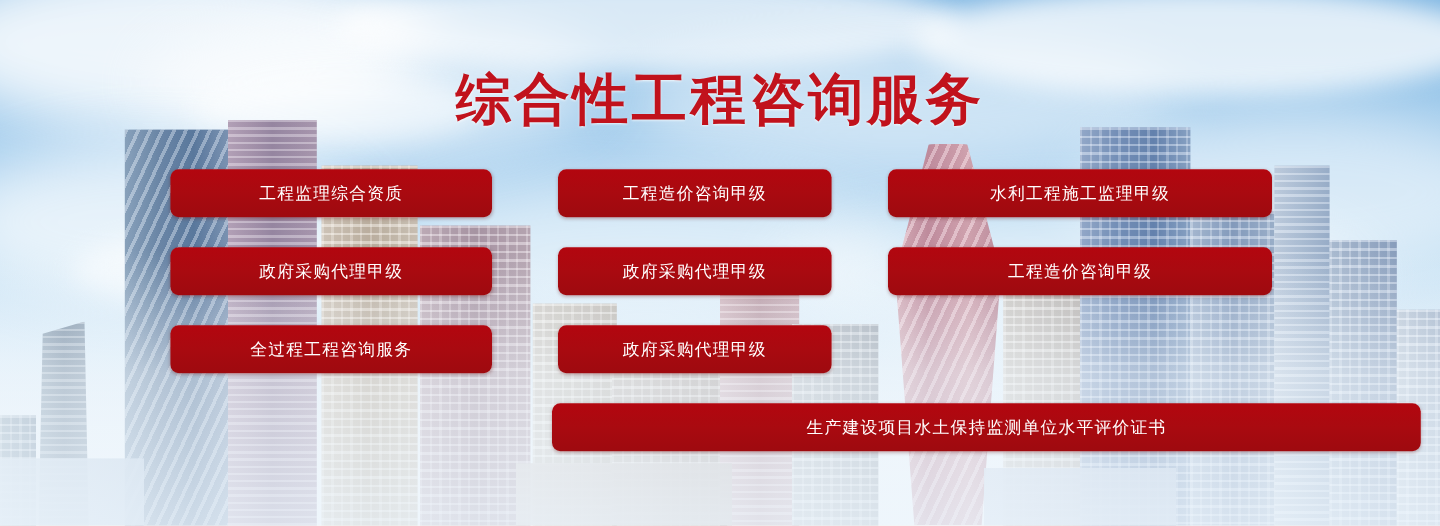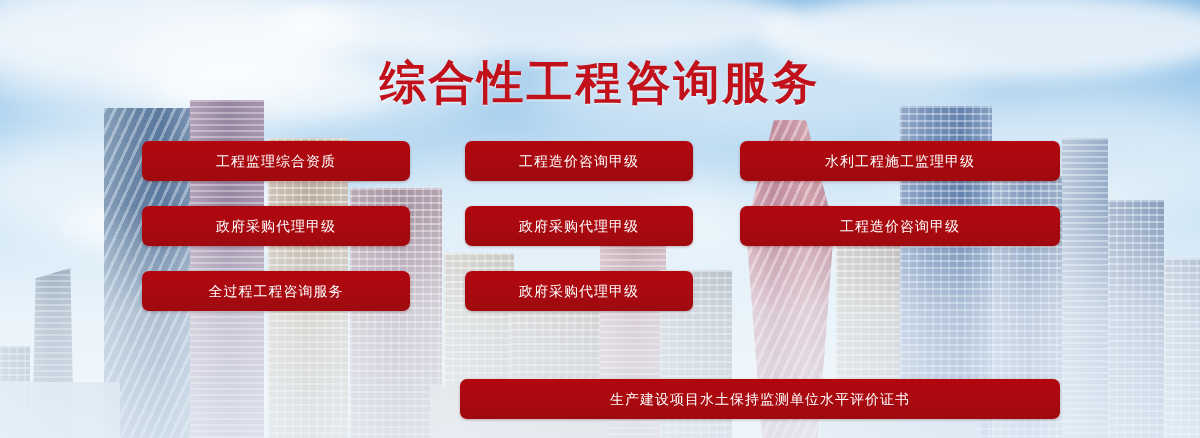--- a/index.html
+++ b/index.html
@@ -120,21 +120,21 @@
     font-size: 14px;
     text-align: center;
     white-space: nowrap;
     box-shadow: 0 1px 3px rgba(90,0,0,0.28);
     letter-spacing: 1px;
     overflow: hidden;
   }
   .c1 { left: 142px; width: 268px; }
   .c2 { left: 465px; width: 228px; }
   .c3 { left: 740px; width: 320px; }
-  .wide { left: 460px; width: 600px; margin-top: 43px; }
+  .wide { left: 460px; width: 724px; }
 </style>
 </head>
 <body>
 
 <div class="banner">
 
   <div class="sky">
     <div class="cloud soft" style="left:-60px;  top:-40px;  width:420px; height:150px; opacity:.85;"></div>
     <div class="cloud soft" style="left:120px;  top:10px;   width:380px; height:120px; opacity:.6;"></div>
     <div class="cloud wisp" style="left:280px;  top:-20px;  width:520px; height:80px;  opacity:.7;"></div>

